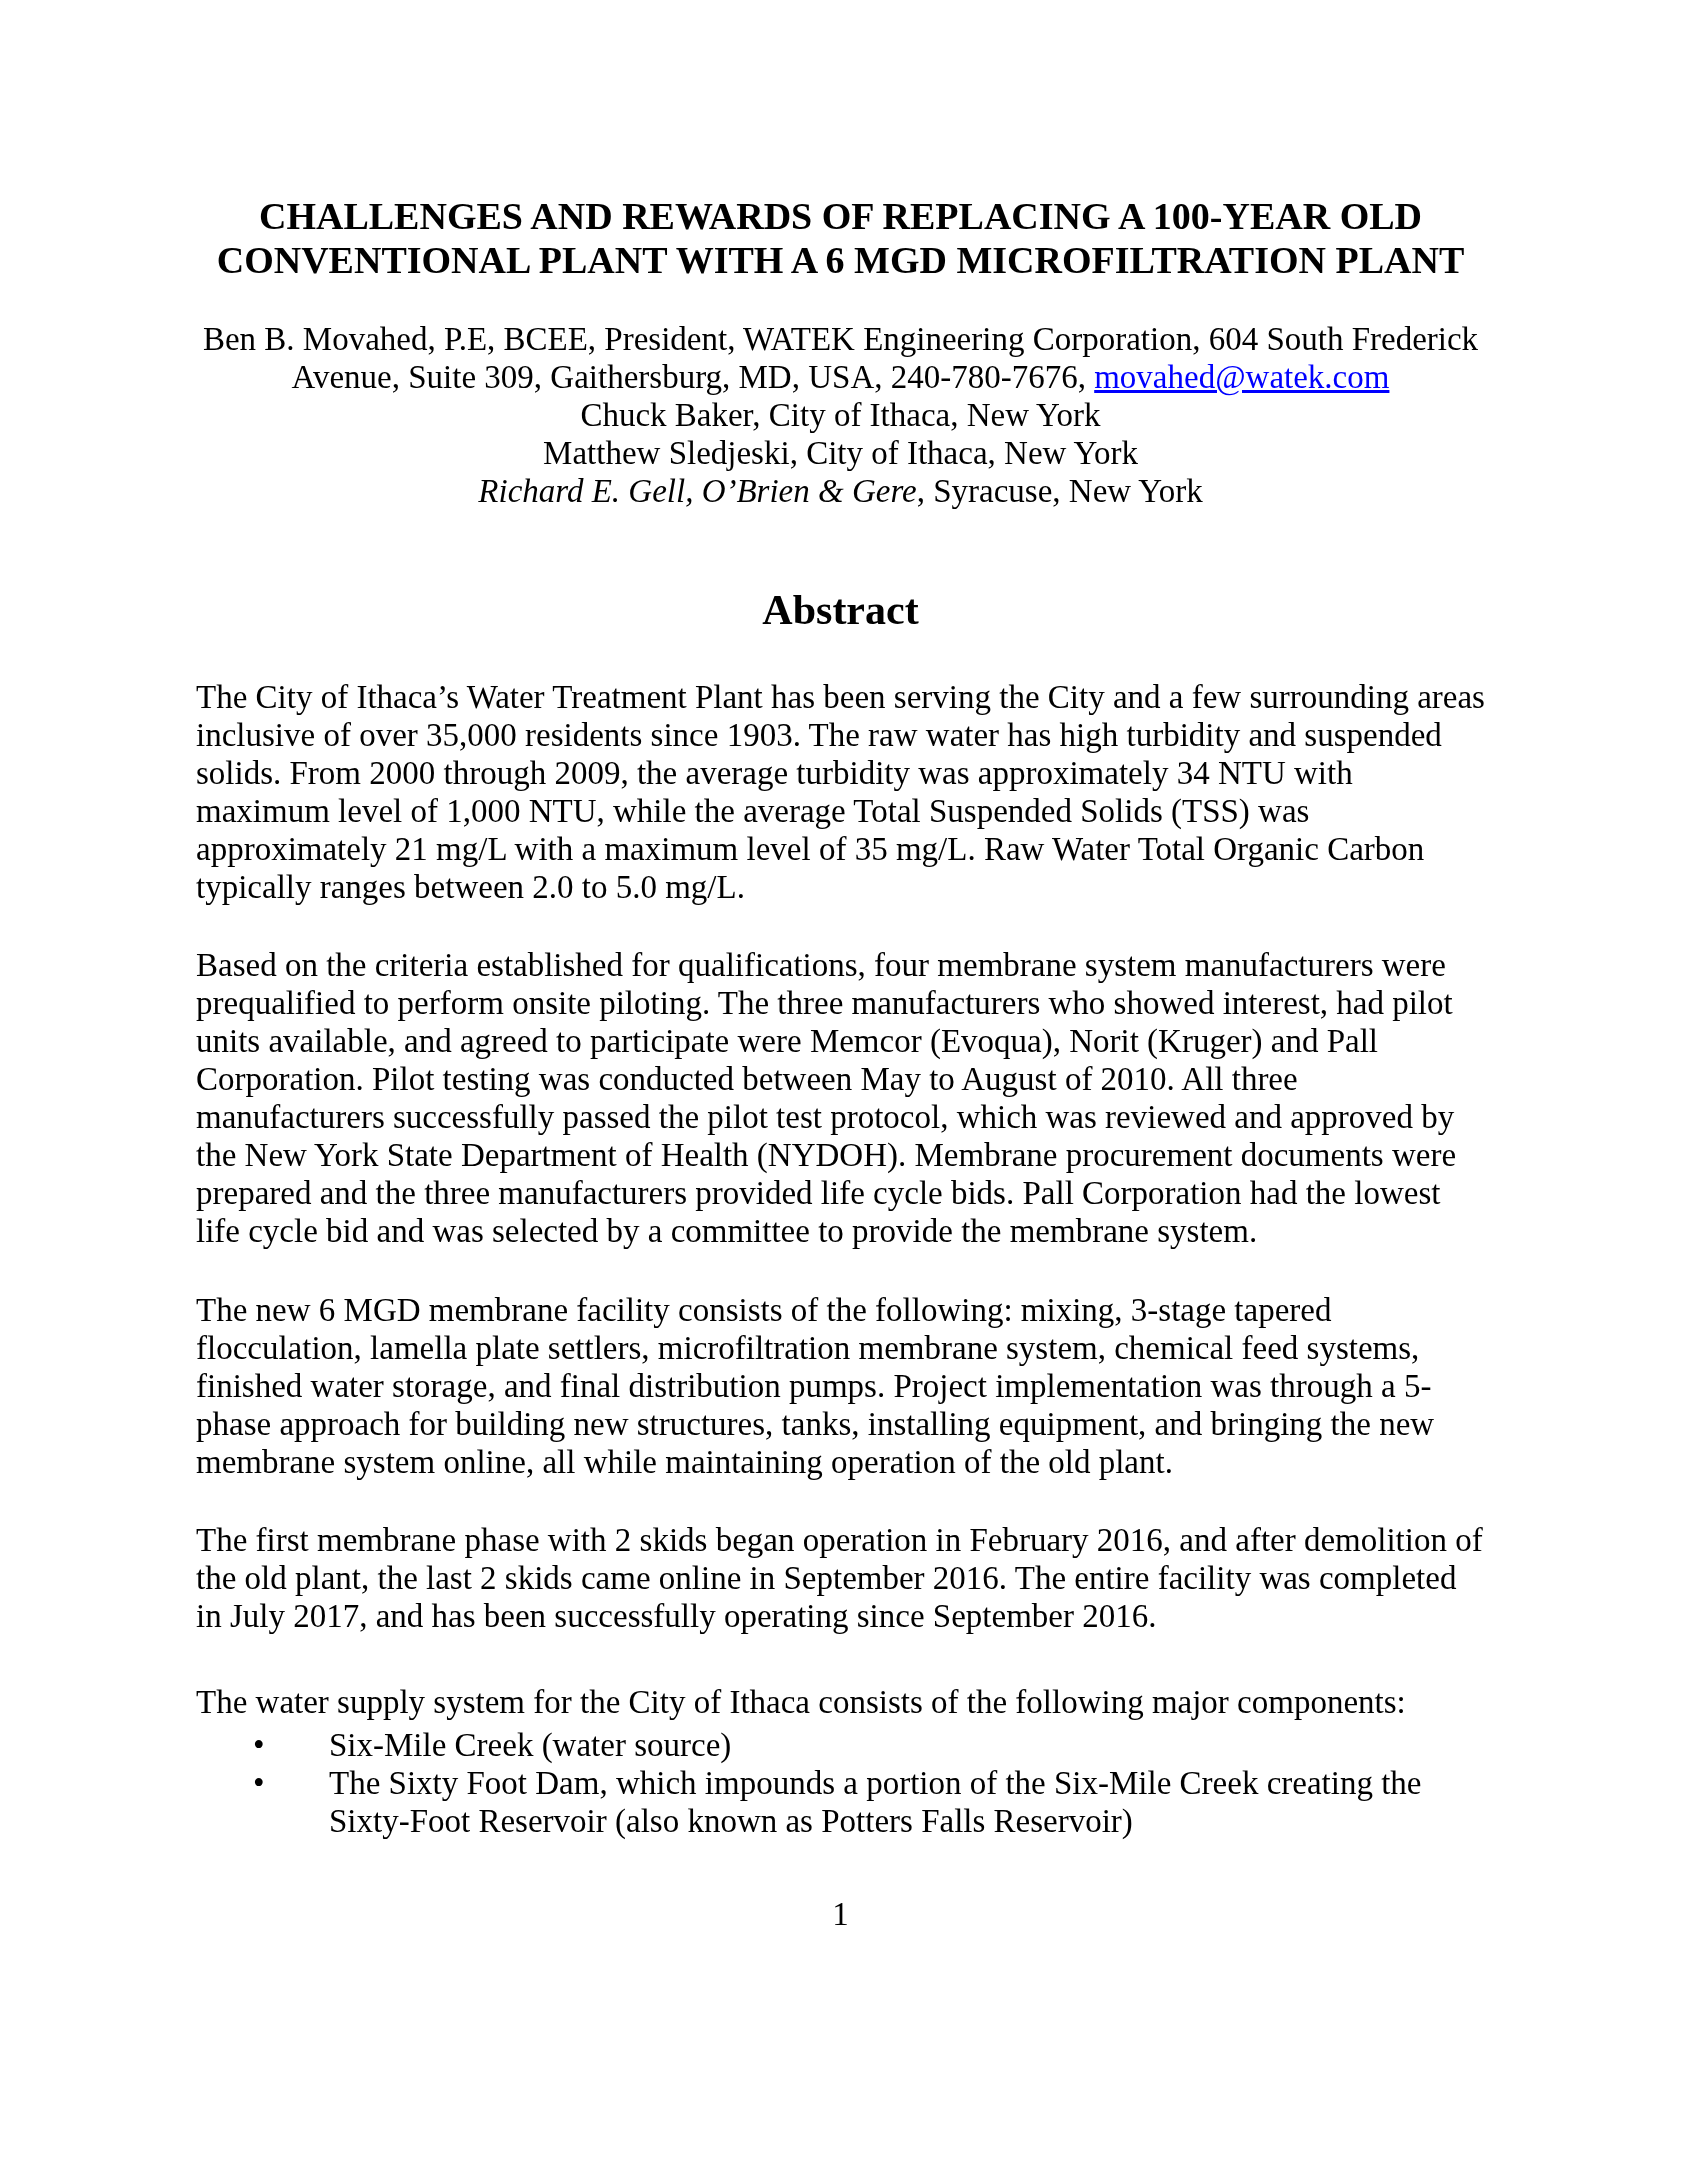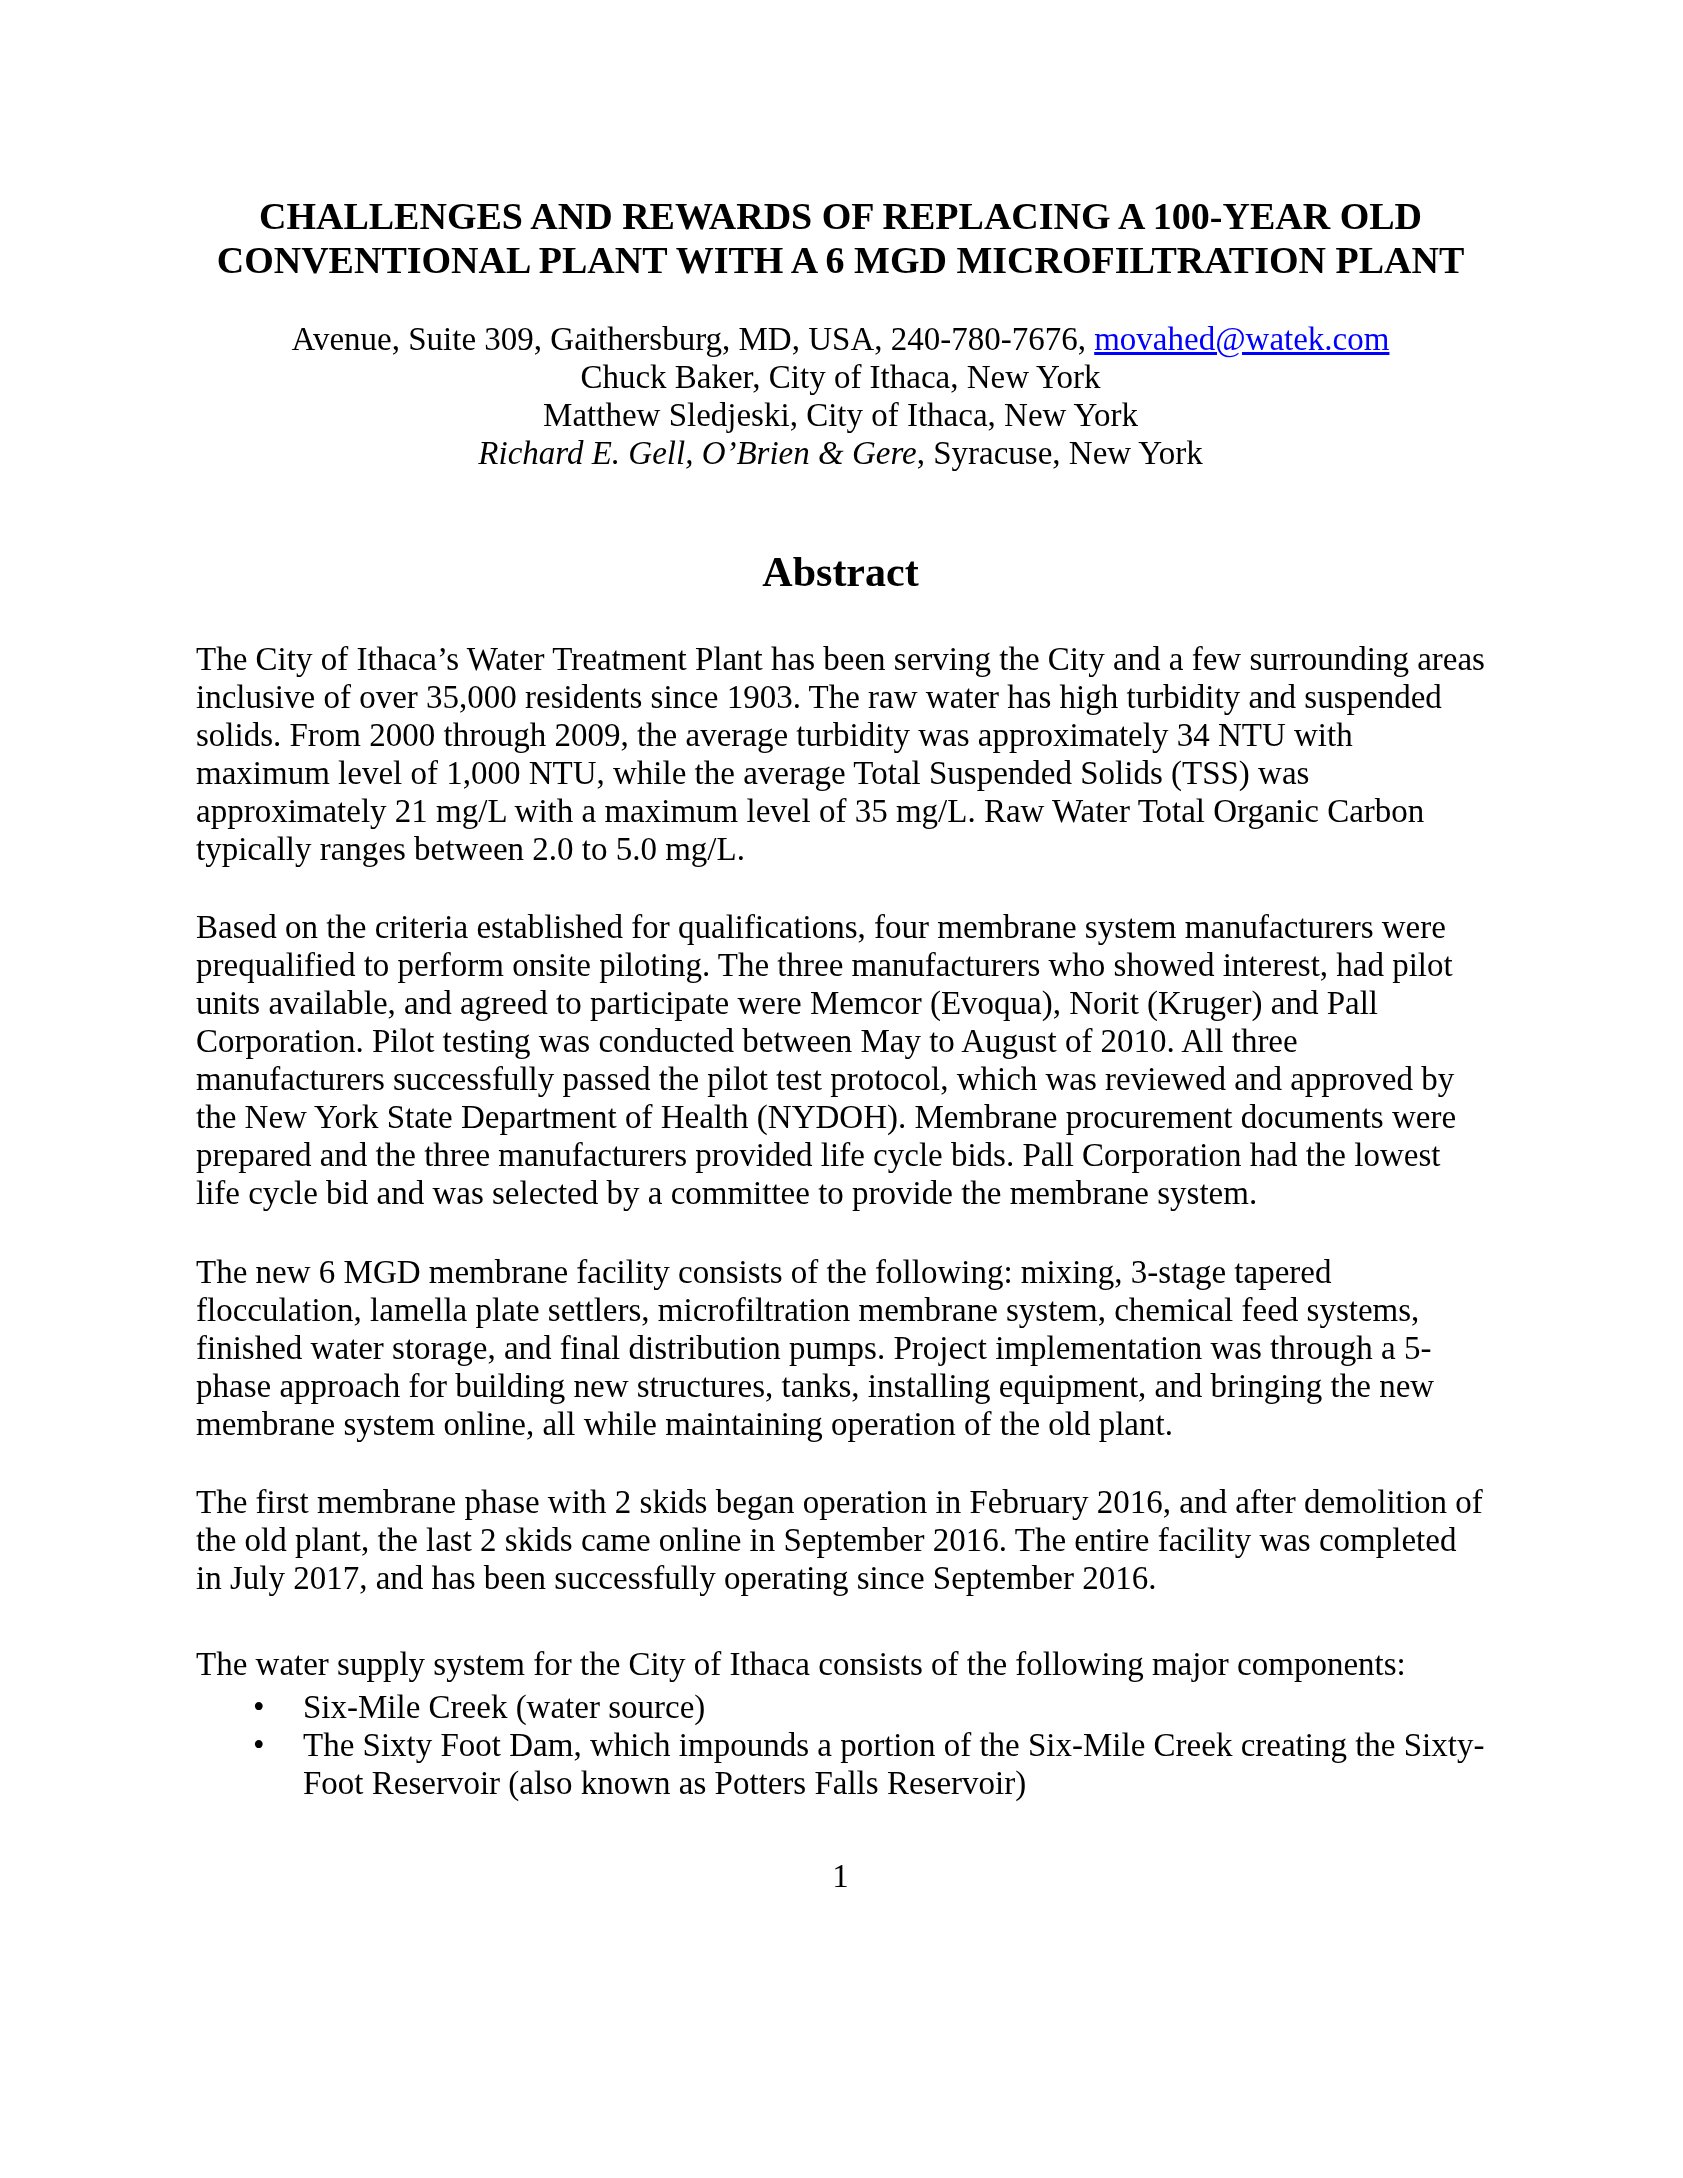--- a/index.html
+++ b/index.html
@@ -59,39 +59,40 @@
     list-style: none;
     margin-top: 5px;
   }
   .bullet-row { display: flex; }
   .bullet-marker {
     flex: 0 0 50px;
     margin-left: 57px;
     font-size: 33px;
     line-height: 38px;
   }
-  .bullet-text { flex: 1 1 auto; }
+  .bullet-text { flex: 1 1 auto; margin-left: 26px; }
   .page-number {
     margin-top: 55px;
     text-align: center;
     font-size: 33px;
     line-height: 38px;
   }
 </style>
 </head>
 <body>
 
 <div class="page">
 
   <header class="title-block">
     <div class="title-line">CHALLENGES AND REWARDS OF REPLACING A 100-YEAR OLD</div>
     <div class="title-line">CONVENTIONAL PLANT WITH A 6 MGD MICROFILTRATION PLANT</div>
   </header>
 
   <section class="authors">
+    <div class="author-line">Ben B. Movahed, P.E, BCEE, President, WATEK Engineering Corporation, 604 South Frederick</div>
     <div class="author-line"><span>Avenue, Suite 309, Gaithersburg, MD, USA, 240-780-7676, </span><a class="email-link">movahed@watek.com</a></div>
     <div class="author-line">Chuck Baker, City of Ithaca, New York</div>
     <div class="author-line">Matthew Sledjeski, City of Ithaca, New York</div>
     <div class="author-line"><span class="italic">Richard E. Gell, O’Brien &amp; Gere</span><span>, Syracuse, New York</span></div>
   </section>
 
   <h2 class="heading h-abstract">Abstract</h2>
 
   <p class="body-text para-first">The City of Ithaca’s Water Treatment Plant has been serving the City and a few surrounding areas inclusive of over 35,000 residents since 1903. The raw water has high turbidity and suspended solids. From 2000 through 2009, the average turbidity was approximately 34 NTU with maximum level of 1,000 NTU, while the average Total Suspended Solids (TSS) was approximately 21 mg/L with a maximum level of 35 mg/L. Raw Water Total Organic Carbon typically ranges between 2.0 to 5.0 mg/L.</p>
   <p class="body-text para">Based on the criteria established for qualifications, four membrane system manufacturers were prequalified to perform onsite piloting. The three manufacturers who showed interest, had pilot units available, and agreed to participate were Memcor (Evoqua), Norit (Kruger) and Pall Corporation. Pilot testing was conducted between May to August of 2010. All three manufacturers successfully passed the pilot test protocol, which was reviewed and approved by the New York State Department of Health (NYDOH). Membrane procurement documents were prepared and the three manufacturers provided life cycle bids. Pall Corporation had the lowest life cycle bid and was selected by a committee to provide the membrane system.</p>

